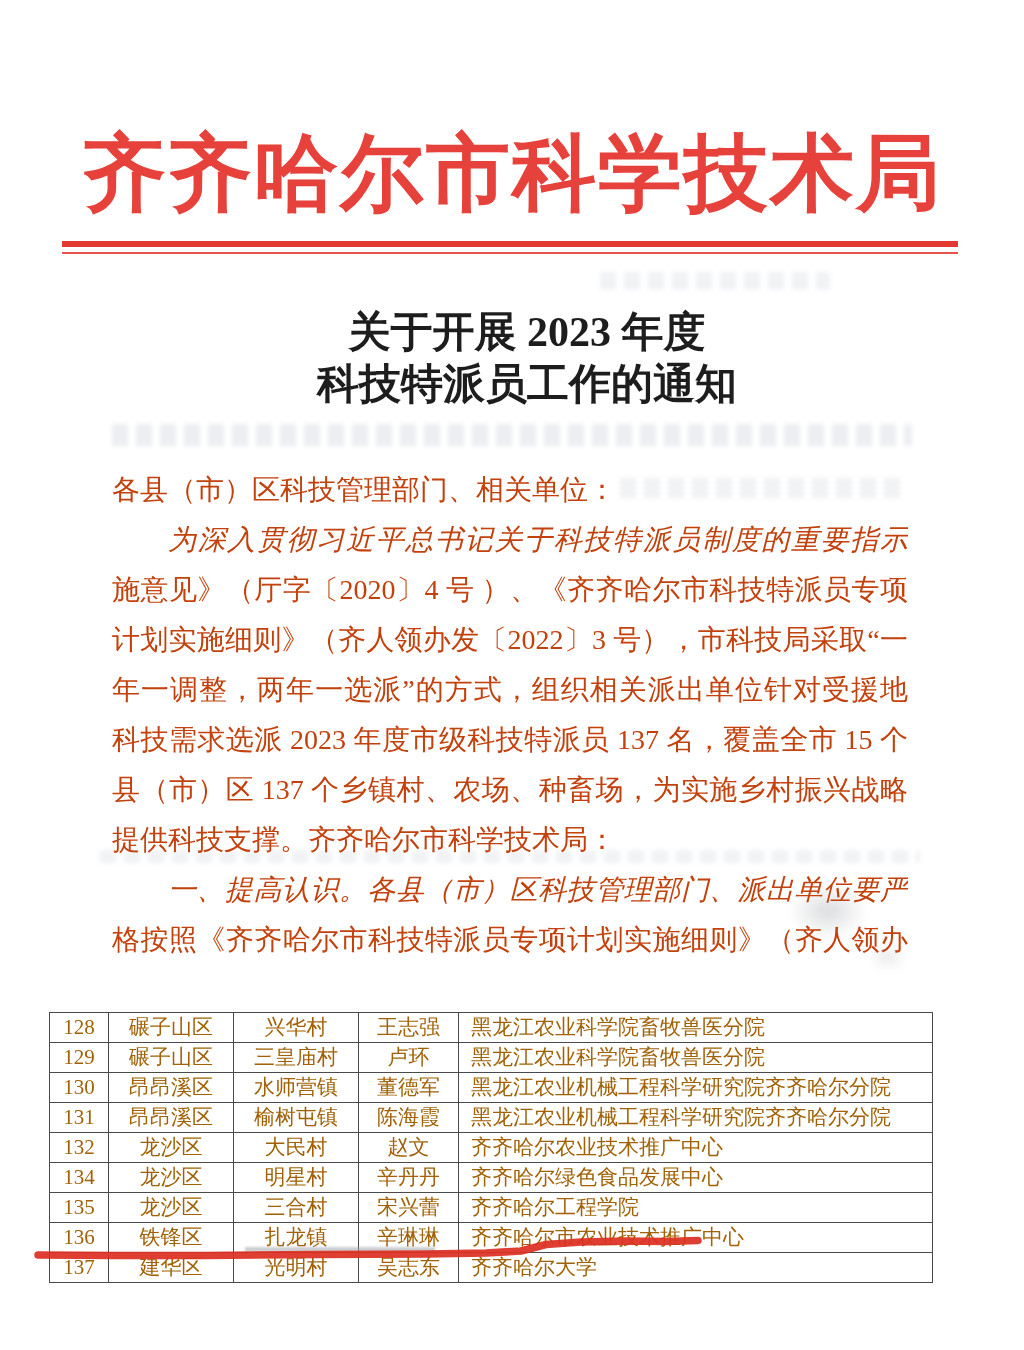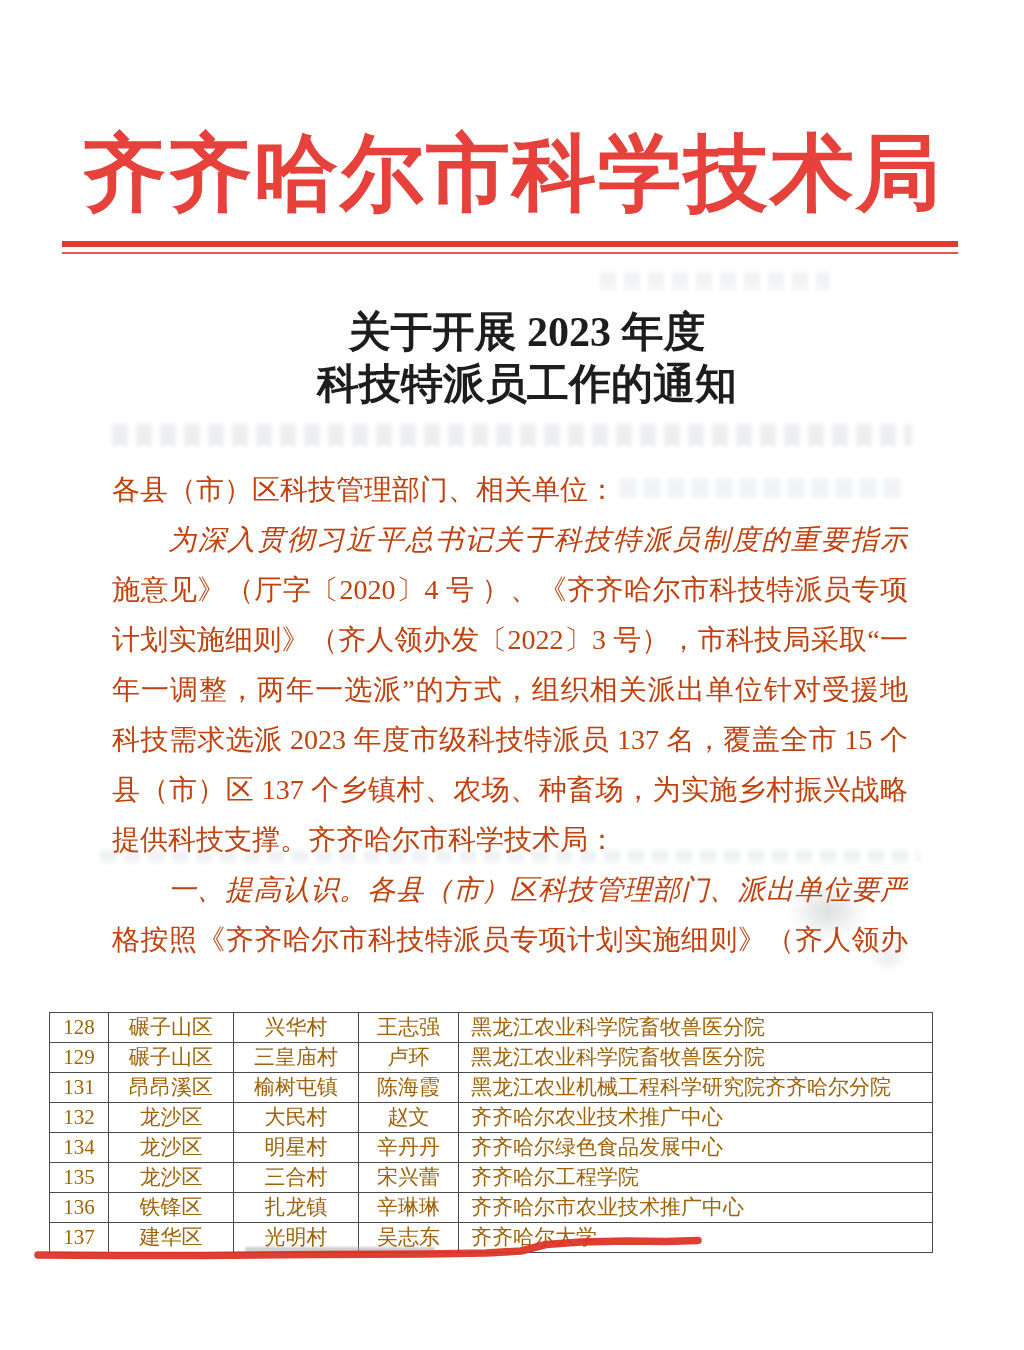--- a/index.html
+++ b/index.html
@@ -114,20 +114,27 @@
           <td class="c-unit">黑龙江农业科学院畜牧兽医分院</td>
         </tr>
         <tr>
           <td class="c-no">129</td>
           <td class="c-district">碾子山区</td>
           <td class="c-village">三皇庙村</td>
           <td class="c-person">卢环</td>
           <td class="c-unit">黑龙江农业科学院畜牧兽医分院</td>
         </tr>
         <tr>
+          <td class="c-no">130</td>
+          <td class="c-district">昂昂溪区</td>
+          <td class="c-village">水师营镇</td>
+          <td class="c-person">董德军</td>
+          <td class="c-unit">黑龙江农业机械工程科学研究院齐齐哈尔分院</td>
+        </tr>
+        <tr>
           <td class="c-no">131</td>
           <td class="c-district">昂昂溪区</td>
           <td class="c-village">榆树屯镇</td>
           <td class="c-person">陈海霞</td>
           <td class="c-unit">黑龙江农业机械工程科学研究院齐齐哈尔分院</td>
         </tr>
         <tr>
           <td class="c-no">132</td>
           <td class="c-district">龙沙区</td>
           <td class="c-village">大民村</td>

